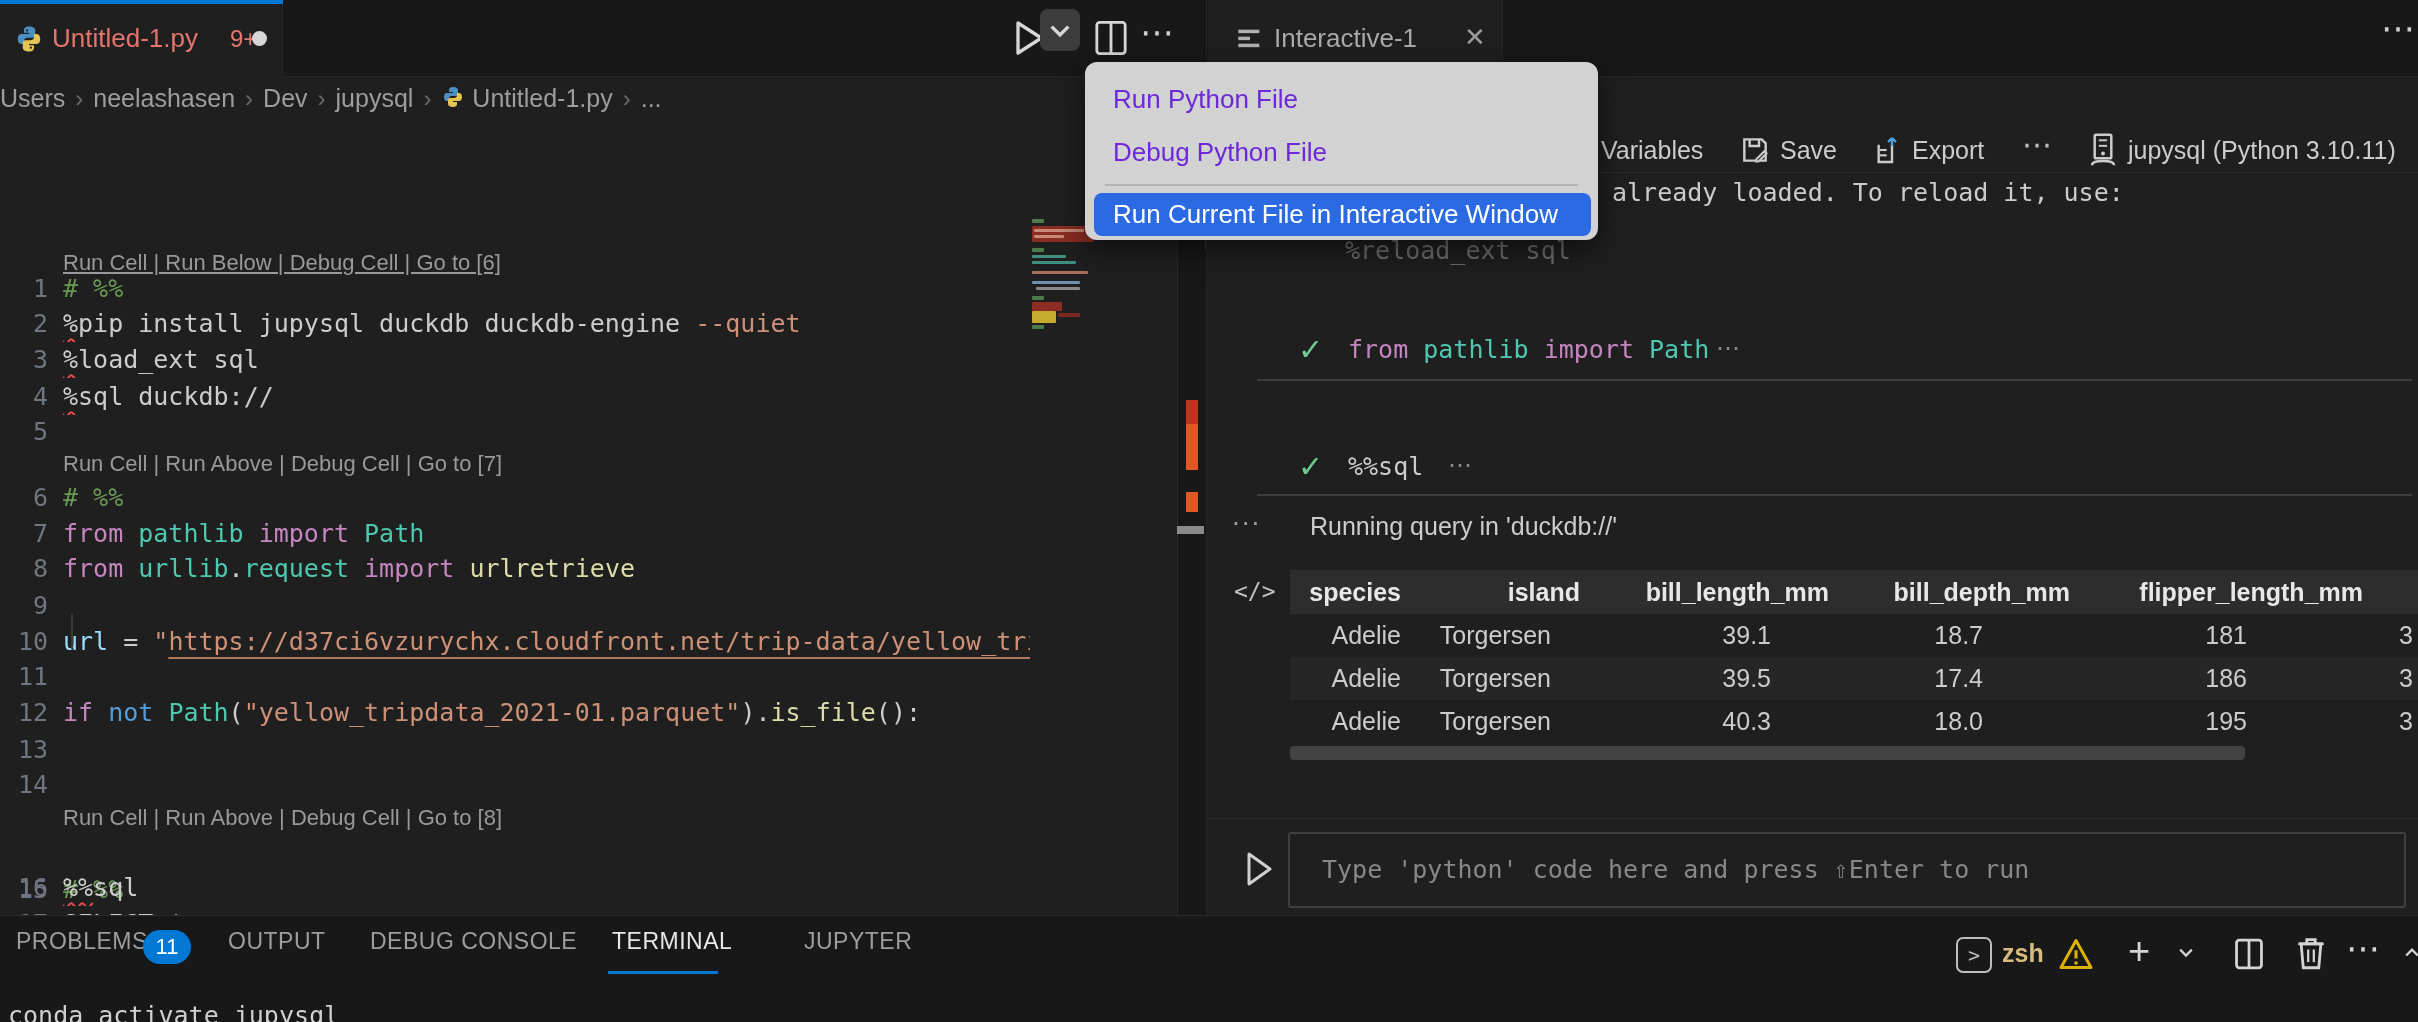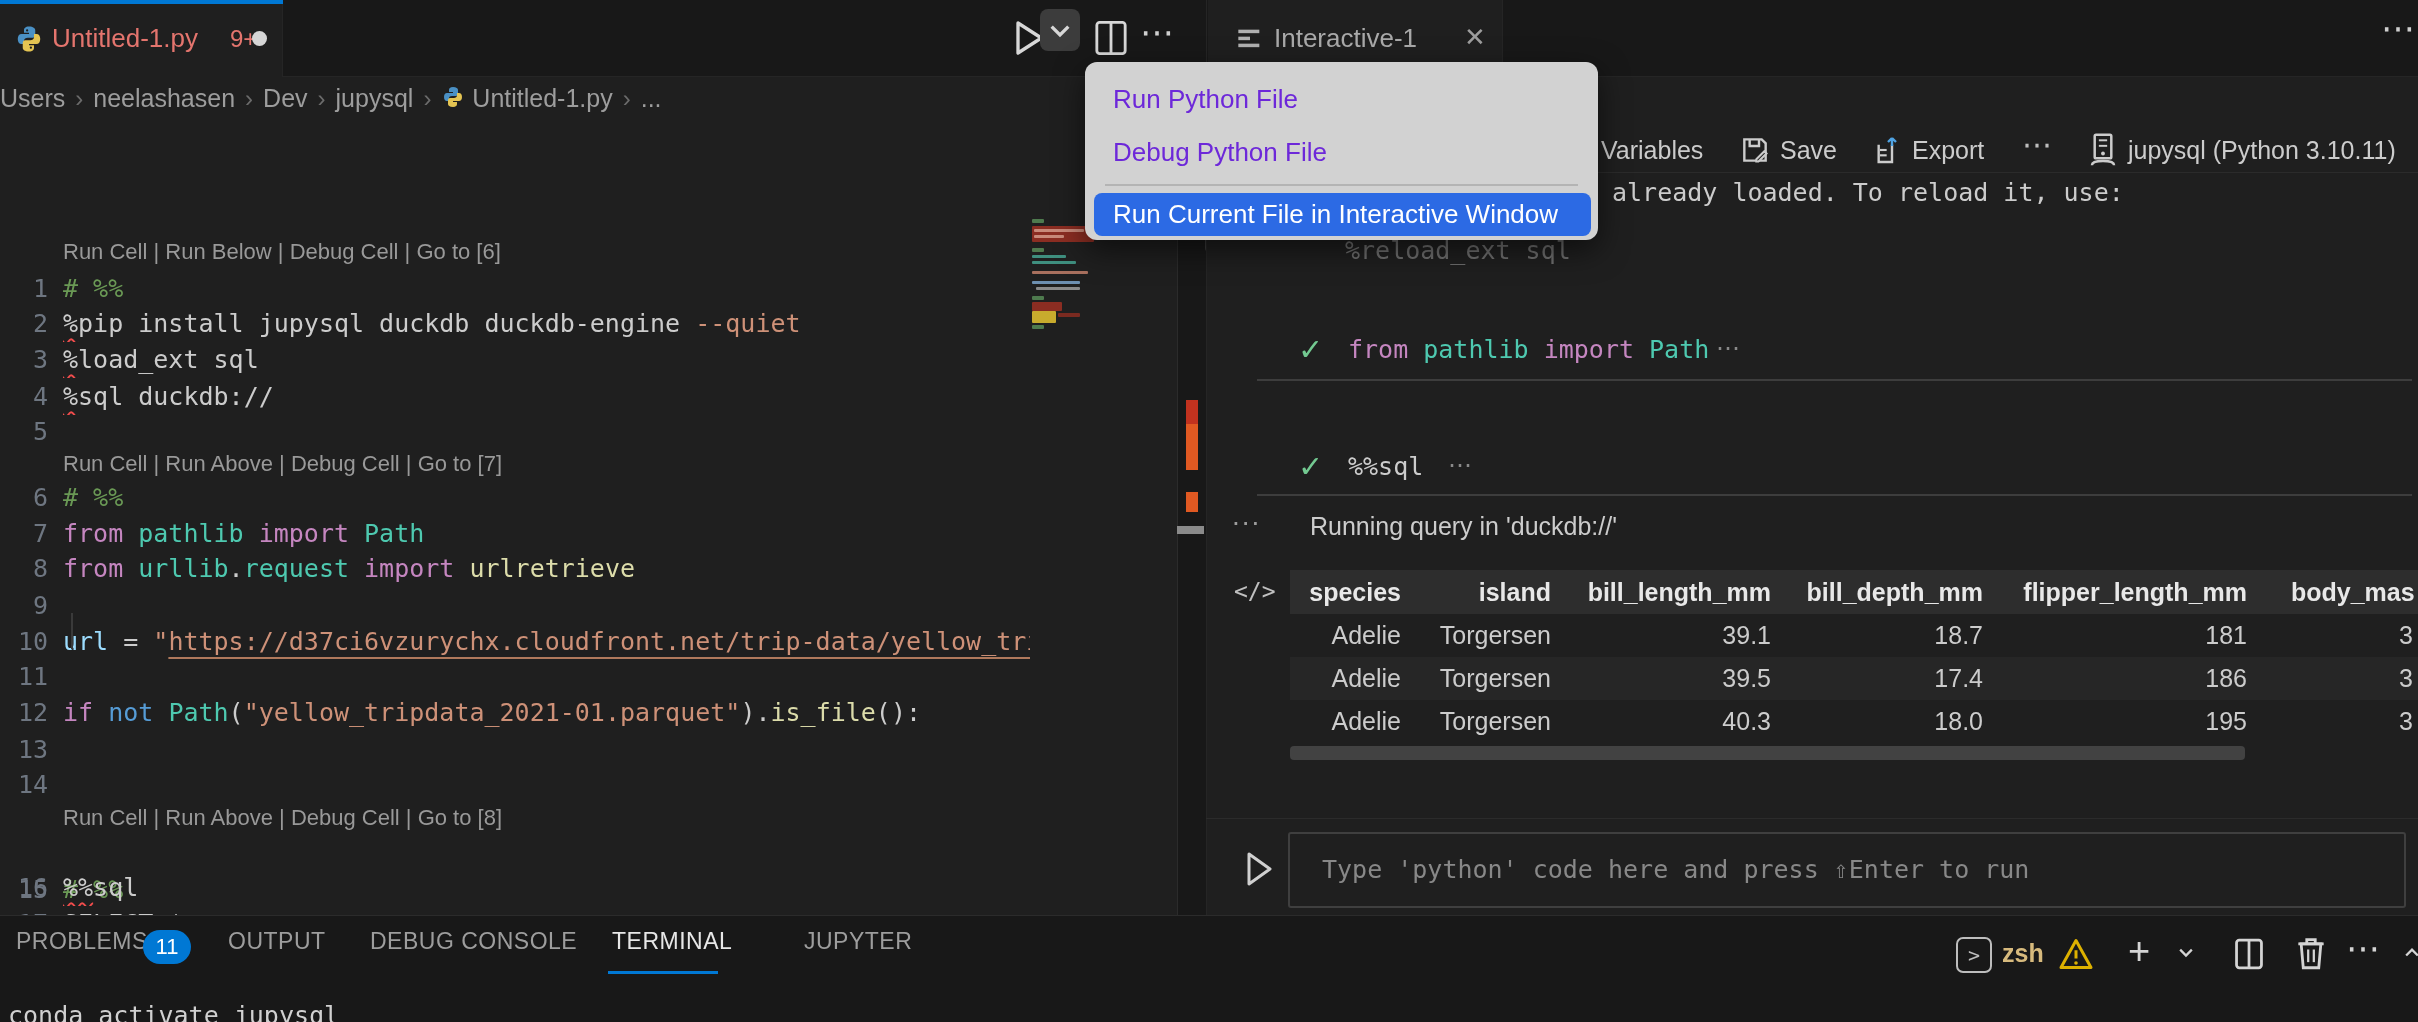--- a/index.html
+++ b/index.html
@@ -56,21 +56,21 @@
   #iw { left:1206px; top:77px; width:1212px; height:838px; background:#1f1f1f; border-left:1px solid #252525; overflow:hidden;}
   .iw-toolbar-item { font-size:25px; color:#cccccc; line-height:34px; }
   .iw-sep { background:#3d3d3d; height:2px; }
   .iw-mono { font-family:"DejaVu Sans Mono", monospace; font-size:25px; color:#cccccc; }
   .iw-check { color:#73c991; font-size:30px; }
   .iw-more { color:#8a8a8a; font-size:24px; }
   .iw-cell-code { font-family:"DejaVu Sans Mono", monospace; font-size:25px; white-space:pre; }
 
   
   .tbl-row { position:absolute; left:1290px; width:1128px; height:43px; display:flex; overflow:hidden;}
-  .tbl-header { height:44px; background:#2d2d2d; font-weight:bold; color:#e8e8e8; }
+  .tbl-header { height:44px; background:#2d2d2d; font-weight:bold; color:#e8e8e8;gap:29px; }
   .tbl-cell { height:100%; line-height:43px; font-size:25px; text-align:right; padding-right:14px;
               color:#cccccc; flex:none; overflow:hidden; }
   .tbl-header .tbl-cell { color:#e8e8e8; line-height:44px;}
   .c1{width:125px}.c2{width:150px}.c3{width:220px}.c4{width:212px}.c5{width:264px}
   .c6{width:240px; text-align:left; padding-left:30px;}
   .c6v{width:240px; text-align:left; padding-left:138px;}
   .row-alt { background:#262626; }
   .tbl-scrollbar { left:1290px; top:746px; width:955px; height:14px; background:#424242; border-radius:4px; }
 
   
@@ -156,21 +156,21 @@
 </div>
 
 <div class="abs" id="breadcrumb">
   <span>Users</span><span class="sep">›</span><span>neelashasen</span><span class="sep">›</span><span>Dev</span><span class="sep">›</span><span>jupysql</span><span class="sep">›</span><span style="display:inline-block; vertical-align:middle; margin-top:-6px;"><svg width="24" height="24" viewBox="0 0 24 24">
         <path d="M12 2c-3 0-4 1.4-4 3v2h4v1H6c-1.8 0-3 1.5-3 4s1.2 4 3 4h2v-2.6c0-1.6 1.4-2.4 3-2.4h4c1.3 0 2-1 2-2.4V5c0-1.6-1.6-3-5-3z" fill="#4a90c4"></path>
         <path d="M12 22c3 0 4-1.4 4-3v-2h-4v-1h6c1.8 0 3-1.5 3-4s-1.2-4-3-4h-2v2.6c0 1.6-1.4 2.4-3 2.4H9c-1.3 0-2 1-2 2.4V19c0 1.6 1.6 3 5 3z" fill="#e4c452"></path>
       </svg></span> <span>Untitled-1.py</span><span class="sep">›</span><span>...</span>
 </div>
 
 <div class="abs" id="editor">
-  <div class="lens" style="top:118px;">Run Cell | Run Below | Debug Cell | Go to [6]</div>
+  <div class="lens" style="top:129px;text-decoration:underline;">Run Cell | Run Below | Debug Cell | Go to [6]</div>
   <div class="cl" style="top:152px;"><span class="ln">1</span><span class="code"><span class="tk-cm"># %%</span></span></div>
   <div class="cl" style="top:187px;"><span class="ln">2</span><span class="code"><span class="tk-df sq-r">%</span><span class="tk-df">pip install jupysql duckdb duckdb-engine </span><span class="tk-st">--quiet</span></span></div>
   <div class="cl" style="top:223px;"><span class="ln">3</span><span class="code"><span class="tk-df sq-r">%</span><span class="tk-df">load_ext sql</span></span></div>
   <div class="cl" style="top:260px;"><span class="ln">4</span><span class="code"><span class="tk-df sq-r">%</span><span class="tk-df">sql duckdb://</span></span></div>
   <div class="cl" style="top:295px;"><span class="ln">5</span><span class="code"></span></div>
   <div class="lens" style="top:330px;">Run Cell | Run Above | Debug Cell | Go to [7]</div>
   <div class="cl" style="top:361px;"><span class="ln">6</span><span class="code"><span class="tk-cm"># %%</span></span></div>
   <div class="cl" style="top:397px;"><span class="ln">7</span><span class="code"><span class="tk-kw">from </span><span class="tk-ty">pathlib</span><span class="tk-kw"> import </span><span class="tk-ty">Path</span></span></div>
   <div class="cl" style="top:432px;"><span class="ln">8</span><span class="code"><span class="tk-kw">from </span><span class="tk-ty">urllib</span><span class="tk-df">.</span><span class="tk-ty">request</span><span class="tk-kw"> import </span><span class="tk-fn">urlretrieve</span></span></div>
   <div class="cl" style="top:469px;"><span class="ln">9</span><span class="code"></span></div>

